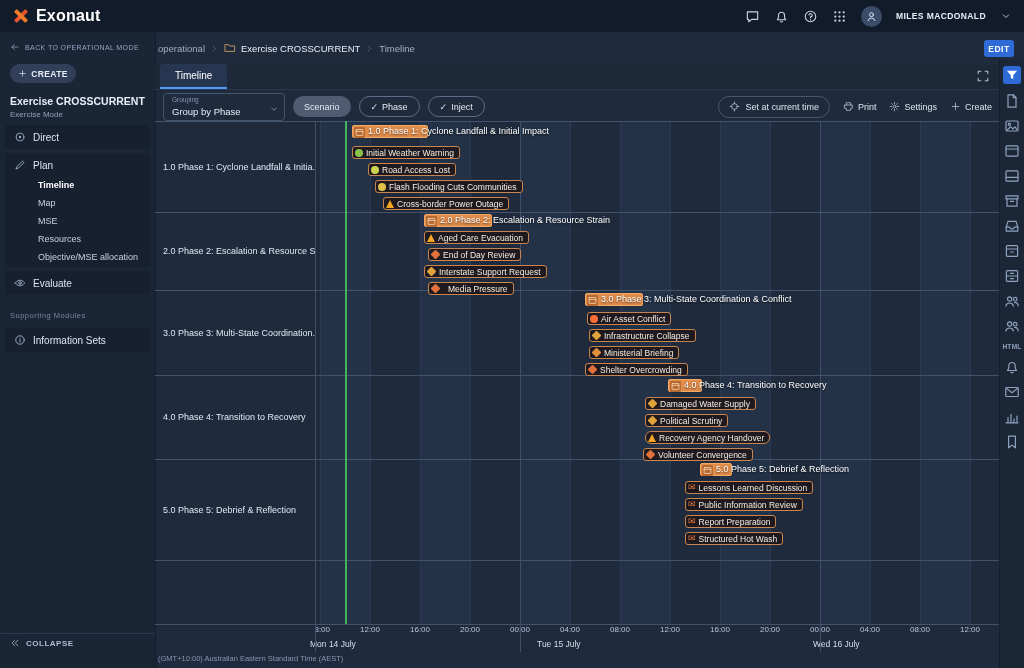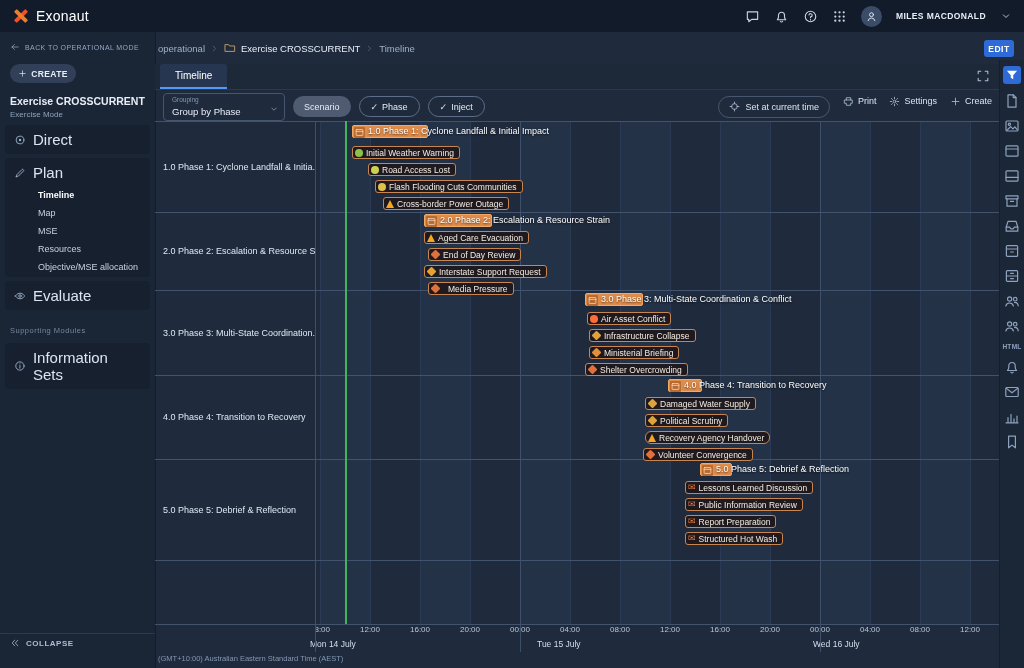--- a/index.html
+++ b/index.html
@@ -8,21 +8,21 @@
   .ic{display:inline-flex;align-items:center;justify-content:center;}
   .ic svg{width:100%;height:100%;display:block;}
 
   
   .topbar{position:absolute;top:0;left:0;right:0;height:32px;background:#111b29;display:flex;
           align-items:center;padding:0 12px;z-index:9;}
   .logo-x{width:17px;height:16px;position:relative;margin-right:7px;}
   .logo-x::before,.logo-x::after{content:"";position:absolute;left:7px;top:0;width:4px;height:16px;
           border-radius:1px;background:#e8542e;transform:rotate(45deg);}
   .logo-x::after{transform:rotate(-45deg);background:#f07b28;}
-  .logo-text{font-size:14px;font-weight:normal;color:#fff;letter-spacing:.2px;}
+  .logo-text{font-size:16px;font-weight:bold;color:#fff;letter-spacing:.2px;}
   .top-right{margin-left:auto;display:flex;align-items:center;gap:14px;}
   .tic{width:15px;height:15px;color:#c7d3e4;}
   .avatar{width:21px;height:21px;border-radius:50%;background:#3a4c68;color:#dce6f2;
           display:flex;align-items:center;justify-content:center;}
   .avatar .ic{width:13px;height:13px;}
   .uname{font-size:8.5px;font-weight:bold;color:#e8eef8;letter-spacing:.4px;}
   .chev{width:12px;height:12px;color:#c7d3e4;}
 
   
   .sidebar{position:absolute;top:32px;left:0;width:155px;bottom:0;background:#1a2536;
@@ -30,21 +30,21 @@
   .backlink{display:flex;align-items:center;gap:5px;padding:10px 10px 4px;color:#93a7c0;
             font-size:7px;letter-spacing:.4px;}
   .backlink .ic{width:10px;height:10px;}
   .create-btn{margin:8px 10px 2px;height:19px;width:66px;border-radius:10px;background:#323f58;
               display:flex;align-items:center;justify-content:center;gap:4px;color:#e8eef8;
               font-size:8.5px;font-weight:bold;letter-spacing:.4px;}
   .create-btn .ic{width:9px;height:9px;}
   .ex-title{margin:12px 10px 0;font-size:10.5px;font-weight:bold;color:#e8eef8;}
   .ex-sub{margin:3px 10px 6px;font-size:8px;color:#8fa3bd;}
   .navcard{margin:4px 5px;background:#16202f;border-radius:4px;padding:1px 0;}
-  .navitem{display:flex;align-items:center;gap:7px;padding:5px 9px;color:#dce5f2;font-size:15px;cursor:default;}
+  .navitem{display:flex;align-items:center;gap:7px;padding:5px 9px;color:#dce5f2;font-size:10px;cursor:default;}
   .navitem .ic{width:12px;height:12px;color:#9fb2cb;}
   .navitem.child{padding:4px 9px 4px 33px;font-size:9px;color:#c6d2e4;}
   .navitem.active{color:#ffffff;font-weight:bold;}
   .suphead{padding:12px 10px 4px;font-size:7.5px;color:#74879f;letter-spacing:.5px;}
   .collapsebar{position:absolute;bottom:16px;left:0;right:0;height:18px;border-top:1px solid #2a3850;
                display:flex;align-items:center;gap:6px;padding:0 10px;font-size:8px;color:#aebdd2;
                letter-spacing:.5px;font-weight:bold;}
   .collapsebar .ic{width:10px;height:10px;}
 
   
@@ -76,21 +76,21 @@
   .grouping{position:relative;width:120px;height:26px;border:1px solid #46566f;border-radius:4px;flex:0 0 auto;}
   .glabel{position:absolute;top:2px;left:8px;font-size:6.5px;color:#8296b2;}
   .gvalue{position:absolute;bottom:3px;left:8px;font-size:9.5px;color:#e6edf7;}
   .gcaret{position:absolute;right:5px;bottom:6px;width:10px;height:10px;color:#8fa3bd;}
   .chipgroup{display:flex;align-items:center;gap:8px;}
   .chip{height:21px;border-radius:11px;display:flex;align-items:center;gap:4px;padding:0 11px;
         font-size:9px;color:#e4ebf5;box-sizing:border-box;}
   .chip.filled{background:#4f5b71;}
   .chip.outline{border:1px solid #5d6e8a;}
   .ck{font-size:9px;color:#d7e0ee;}
-  .tright{margin-left:auto;display:flex;align-items:flex-start;gap:13px;font-size:9px;color:#dbe4f0;}
+  .tright{margin-left:auto;display:flex;align-items:center;gap:13px;font-size:9px;color:#dbe4f0;}
   .pillbtn{border:1px solid #46566f;border-radius:12px;height:22px;display:flex;align-items:center;
            gap:5px;padding:0 10px;box-sizing:border-box;}
   .tbtn{display:flex;align-items:center;gap:4px;}
   .tright .ic{width:11px;height:11px;color:#aebdd2;}
 
   
   .chart{position:absolute;top:121px;left:155px;width:846px;height:531px;overflow:hidden;}
   .plot{position:absolute;top:0;left:0;width:846px;height:503px;}
   .stripe{position:absolute;top:0;height:503px;background:#243248;}
   .vline{position:absolute;top:0;height:503px;width:1px;background:#2b3a54;}

